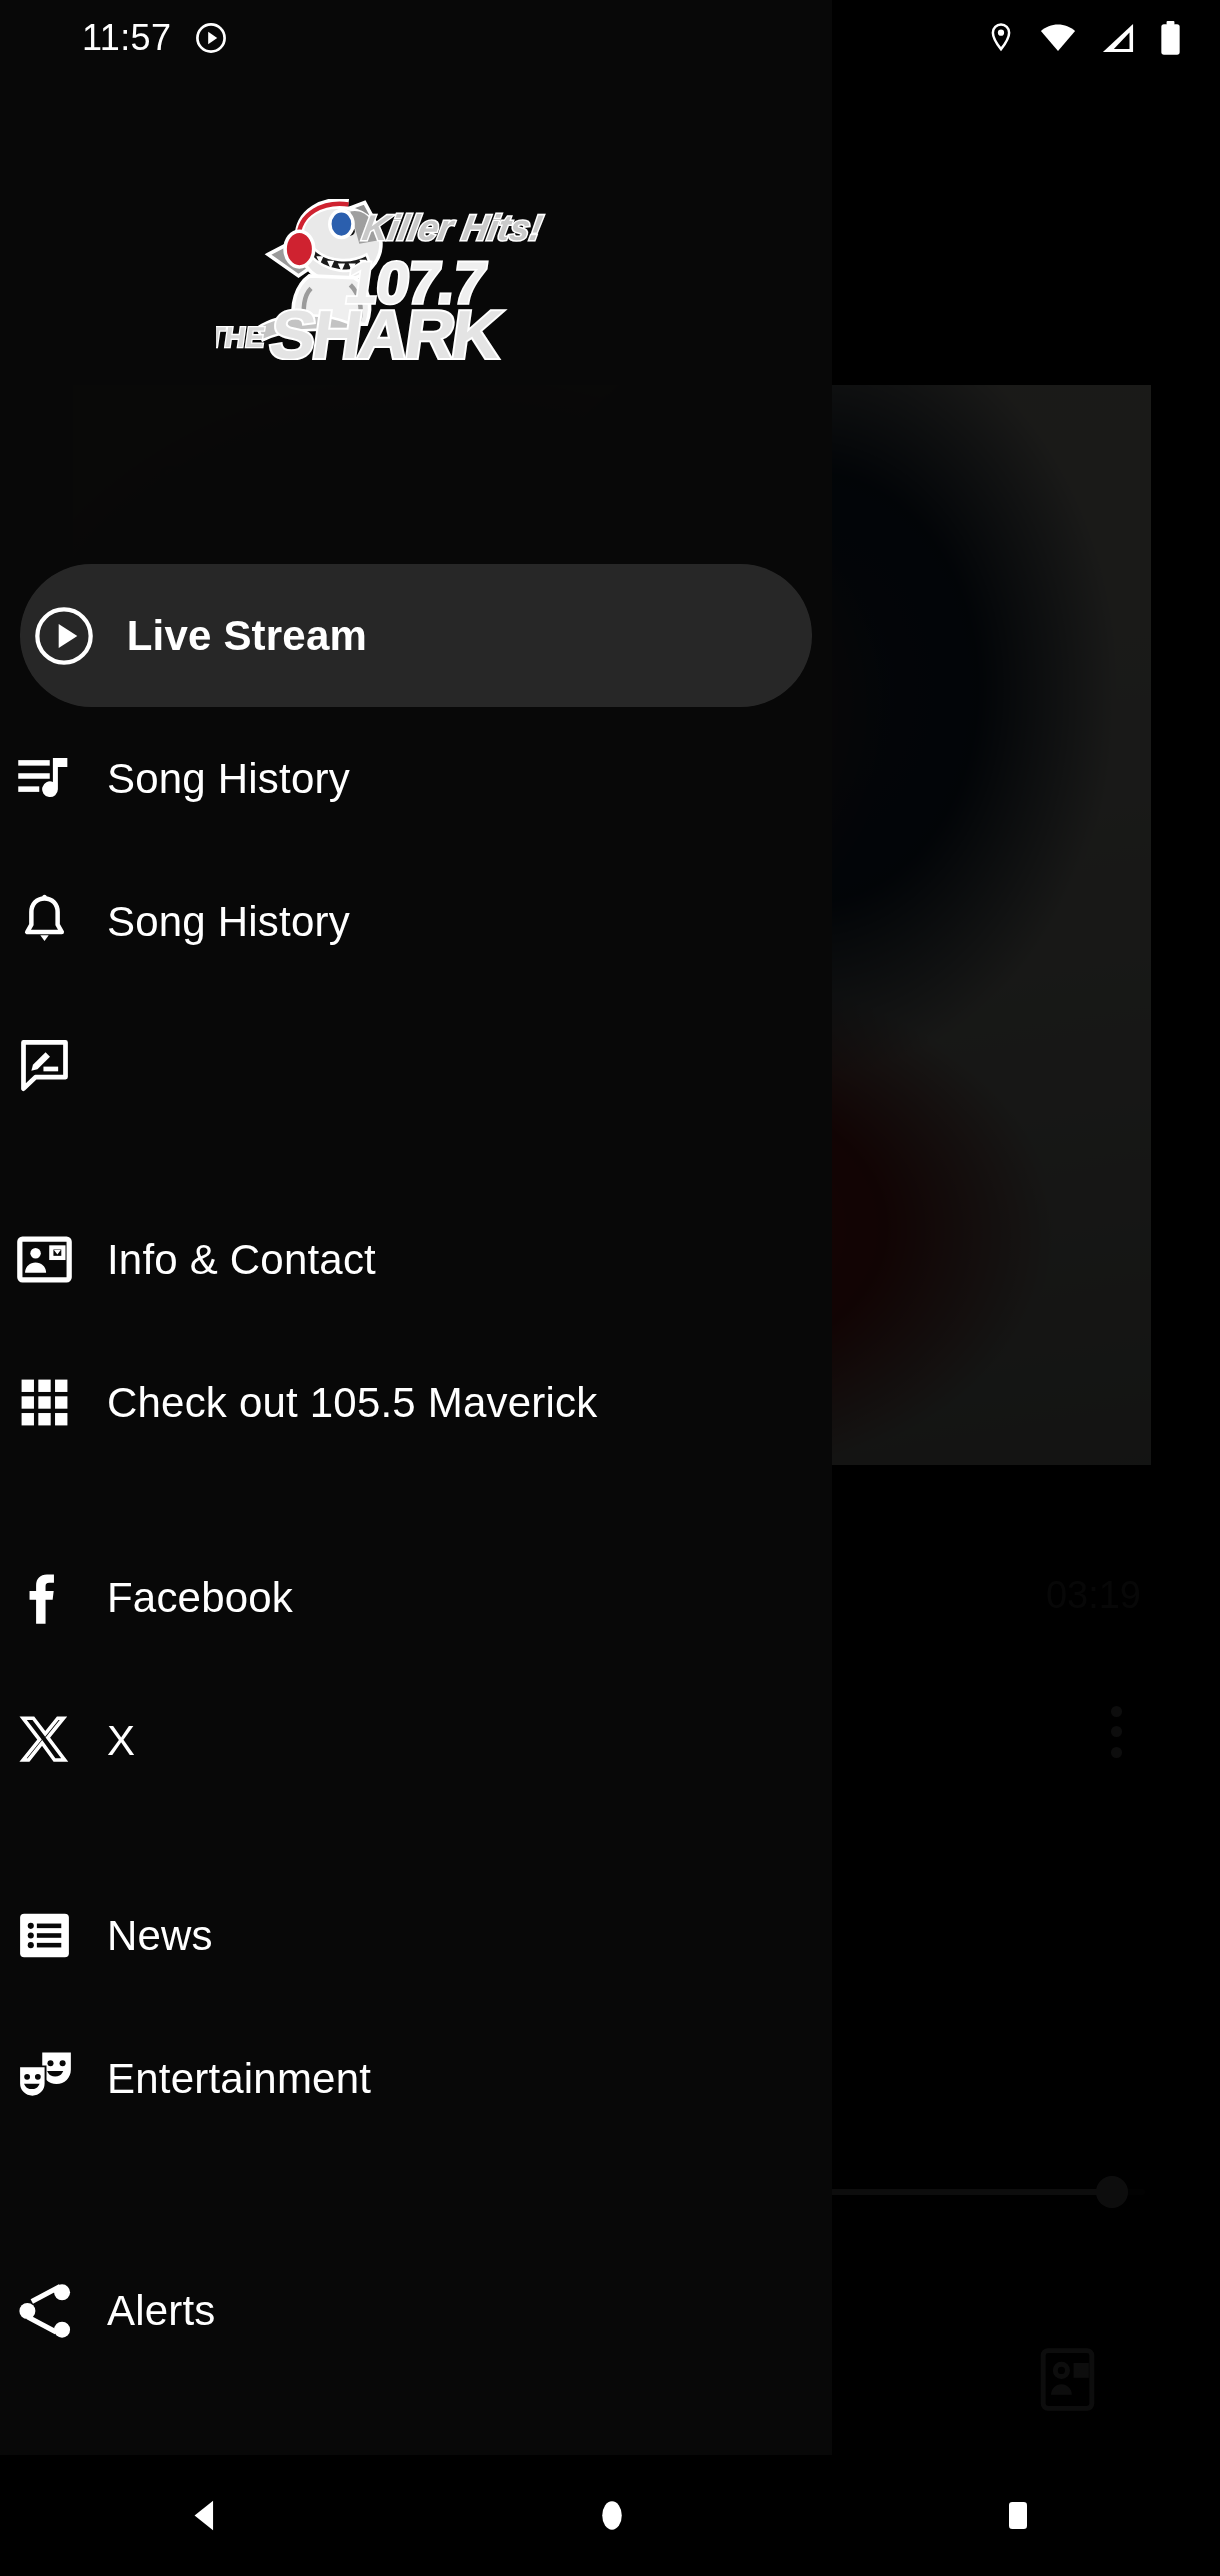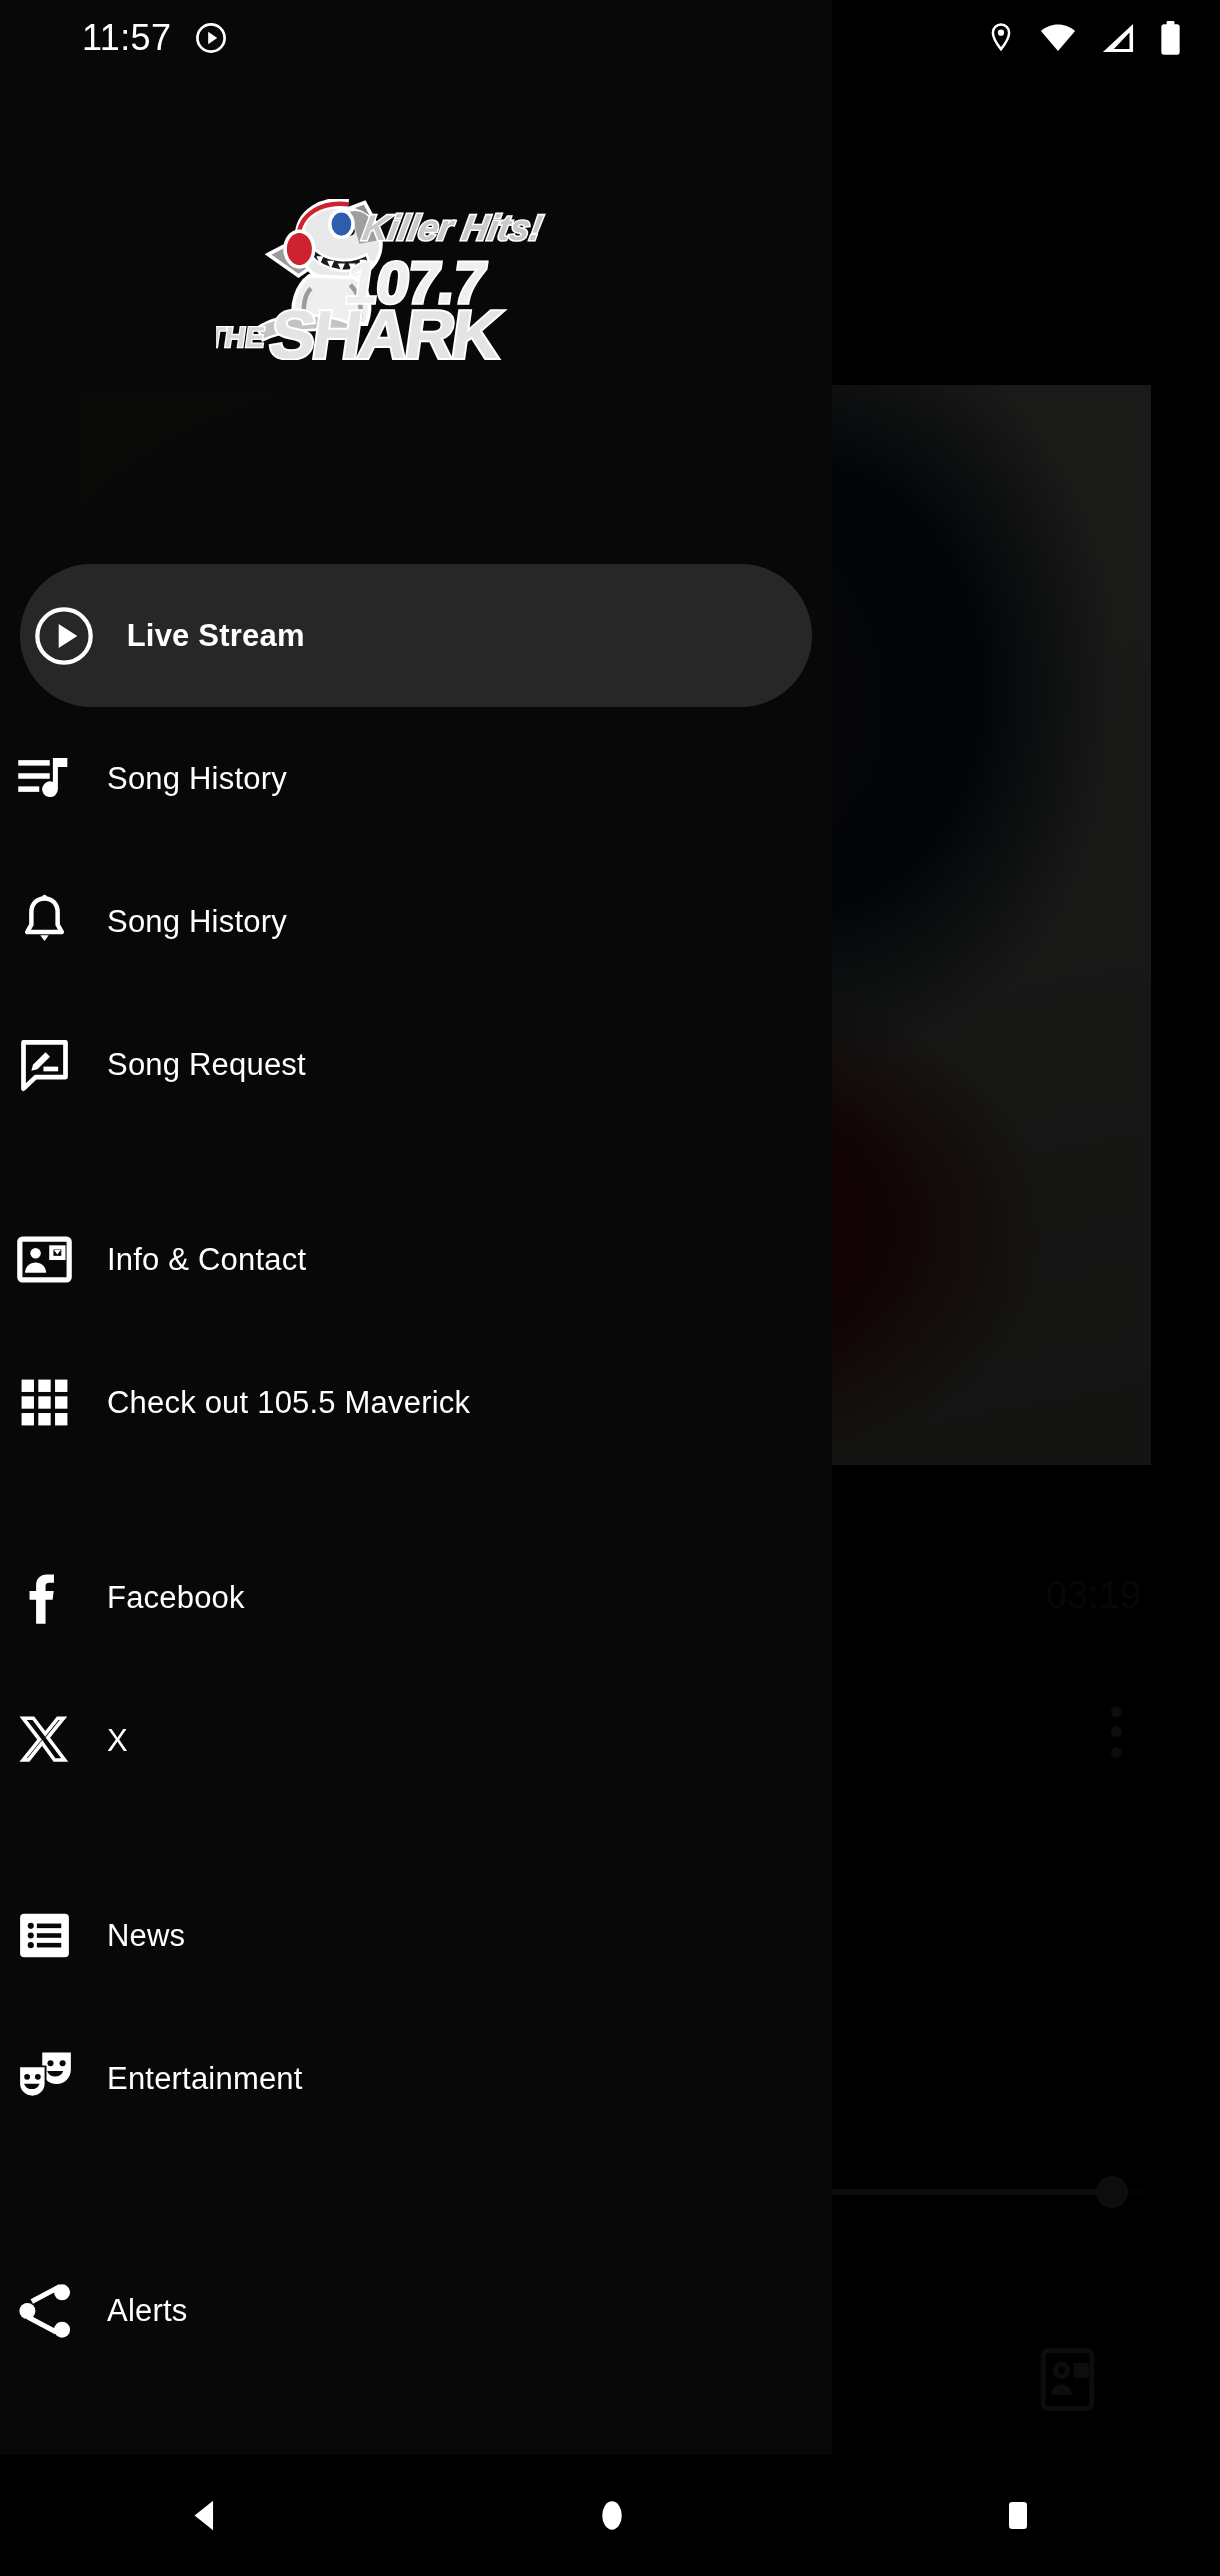--- a/index.html
+++ b/index.html
@@ -77,21 +77,21 @@
   .bn { flex:1; display:flex; align-items:center; justify-content:center; }
 
   
   .drawer { position:absolute; left:0; top:0; width:832px; height:2455px; z-index:30;
     background:rgba(8,8,8,0.965); }
   .drawer-logo { position:absolute; left:216px; top:199px; width:385px; height:161px; }
 
   .menu { position:absolute; left:0; top:564px; width:832px; }
   .mi { position:relative; height:143px; display:flex; align-items:center; }
   .mi-ico { width:89px; min-width:89px; display:flex; align-items:center; justify-content:center; }
-  .mi-label { color:#fff; font-size:31px; font-weight:400; letter-spacing:0.2px;
+  .mi-label { color:#fff; font-size:42px; font-weight:400; letter-spacing:0.2px;
     margin-left:18px; }
   .mi.sel { background:rgba(255,255,255,0.13); border-radius:72px;
     margin:0 19.7px 0 19.7px; width:792px; }
   .mi.sel .mi-label { font-weight:bold; }
   .sp { height:52px; }
 
   svg { display:block; }
   .wht { fill:#fff; }
   .dim { fill:#1b1b1b; }
 
@@ -294,21 +294,20 @@
       </div>
 
       <div class="mi">
         <div class="mi-ico">
           <svg width="63" height="63" viewBox="0 0 24 24">
             <path fill="none" stroke="#fff" stroke-width="1.8" stroke-linejoin="round" d="M4 3.6h16v13.2H8.6L4 21.2z"></path>
             <path class="wht" d="M7.6 12.1l4.8-4.8 1.7 1.7-4.8 4.8-2.3.6z"></path>
             <rect class="wht" x="11.6" y="12.8" width="5.6" height="1.8"></rect>
           </svg>
         </div>
-        <div class="mi-label">Song Request</div>
       </div>
 
       <div class="sp"></div>
 
       <div class="mi">
         <div class="mi-ico">
           <svg width="63" height="63" viewBox="0 0 24 24">
             <rect x="2.6" y="4.2" width="18.8" height="15.6" rx="1" fill="none" stroke="#fff" stroke-width="2"></rect>
             <circle class="wht" cx="8.6" cy="9.6" r="2"></circle>
             <path class="wht" d="M4.6 17c0-2.3 1.8-3.9 4-3.9s4 1.6 4 3.9z"></path>

